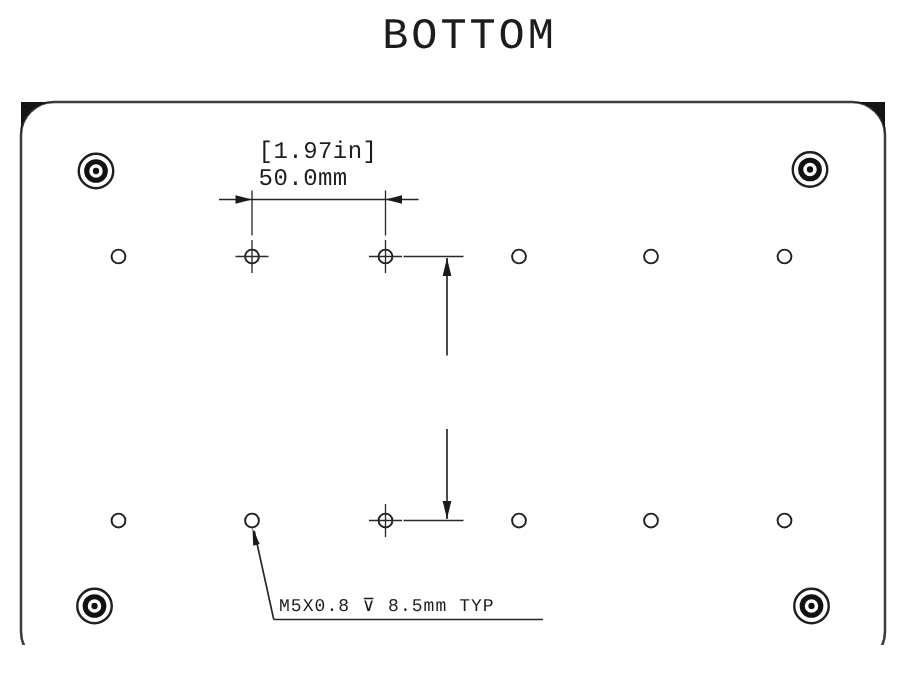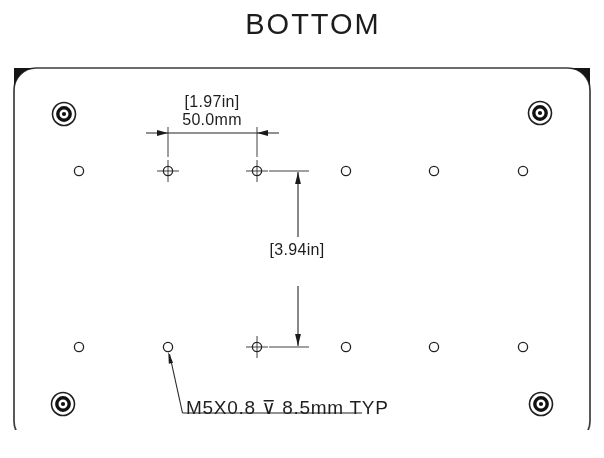--- a/index.html
+++ b/index.html
@@ -3,39 +3,39 @@
 <meta charset="utf-8">
 <style>
   :root{
     --line-color:#262626;
     --edge-color:#3d3d3d;
     --bg-color:#ffffff;
   }
   html,body{margin:0;padding:0;background:var(--bg-color);}
   .canvas{
     position:relative;width:604px;height:430px;background:var(--bg-color);
-    font-family:Liberation Sans, sans-serif;color:var(--line-color);
+    font-family:Liberation Mono, monospace;color:var(--line-color);
     overflow:hidden;
   }
   svg{position:absolute;left:0;top:0;}
   .view-title{
     position:absolute;left:313px;top:8px;transform:translateX(-50%);
     font-size:29px;font-weight:300;letter-spacing:2px;white-space:nowrap;
     color:#1c1c1c;
   }
   .dim-text{
-    position:absolute;transform:translateX(-50%);text-align:center;
+    position:absolute;transform:translateX(-50%);text-align:left;
     font-size:16px;line-height:17.5px;font-weight:300;letter-spacing:0.3px;
     color:#1e1e1e;white-space:nowrap;
   }
   .dim-h{left:212px;top:93px;}
   .dim-v{left:297px;top:241px;}
   .callout-text{
     position:absolute;left:186px;top:396px;
-    font-size:19px;font-weight:300;letter-spacing:0.7px;white-space:nowrap;
+    font-size:12px;font-weight:300;letter-spacing:0.7px;white-space:nowrap;
     color:#1e1e1e;
   }
   .plate{fill:#ffffff;stroke:var(--edge-color);stroke-width:1.7;}
   .wedge{fill:#151515;stroke:none;}
   .scr-outer{fill:#ffffff;stroke:#1f1f1f;stroke-width:1.6;}
   .scr-ring{fill:none;stroke:#111111;stroke-width:3.4;}
   .scr-dot{fill:#111111;stroke:none;}
   .hole{fill:#ffffff;stroke:#222222;stroke-width:1.3;}
   .thin{stroke:#2a2a2a;stroke-width:0.9;fill:none;}
   .dimln{stroke:#252525;stroke-width:1.1;fill:none;}
@@ -126,18 +126,17 @@
       <polygon class="arrow" points="168.3,352 173.1,362.7 168.8,363.8"></polygon>
     </g>
   </svg>
 
   <div class="dim-text dim-h">
     <div>[1.97in]</div>
     <div>50.0mm</div>
   </div>
 
   <div class="dim-text dim-v">
-    <div>[3.94in]</div>
   </div>
 
   <div class="callout-text">M5X0.8 ⊽ 8.5mm TYP</div>
 
 </div>
 
 </body></html>

